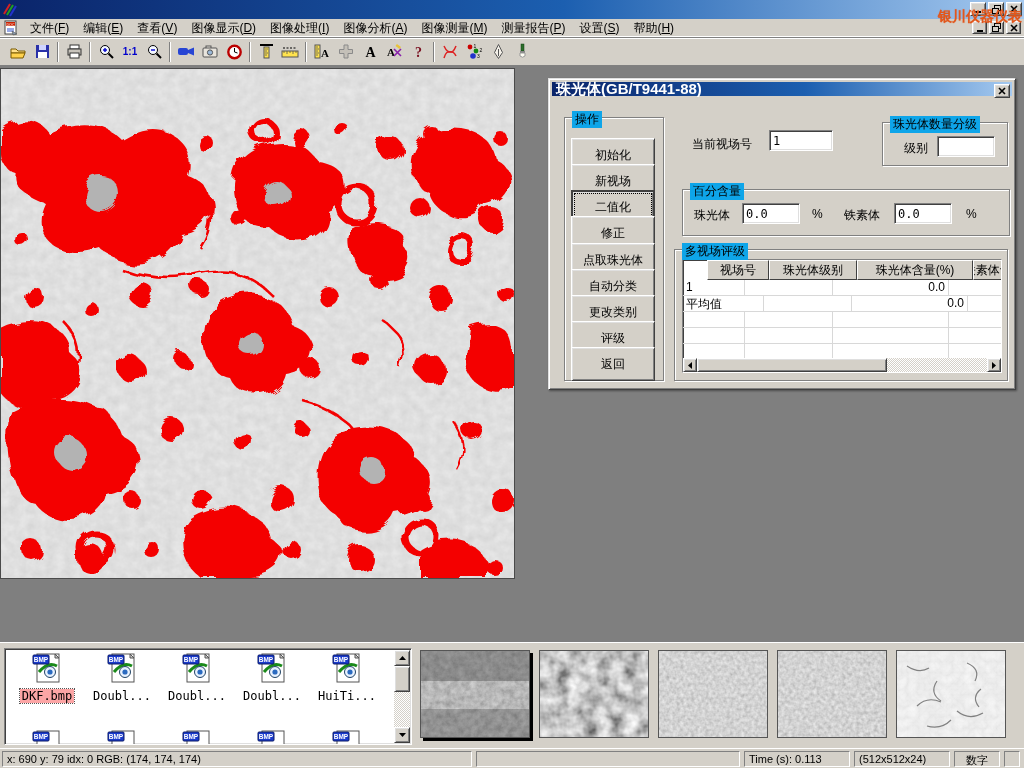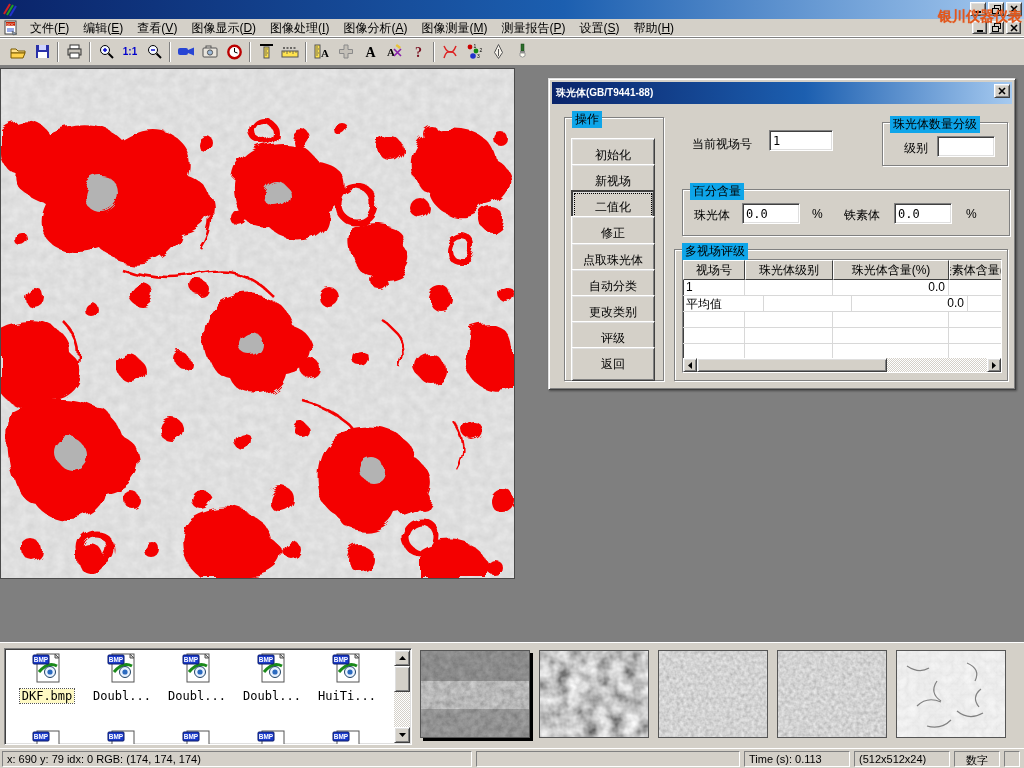--- a/index.html
+++ b/index.html
@@ -38,55 +38,55 @@
   .tsep { width:2px; height:20px; margin:0 3px; border-left:1px solid #808080; border-right:1px solid #ffffff; }
 
   
   .client { position:absolute; left:0; top:66px; width:1024px; height:576px; background:#7f7f7f; }
   .micro-image { position:absolute; left:0; top:2px; width:515px; height:511px; border:1px solid #4a4a4a; background:#b2b2b2; }
   .micro-image svg { display:block; }
 
   
   .dialog { position:absolute; left:548px; top:78px; width:468px; height:312px; background:#d4d0c8;
     border:1px solid; border-color:#dfdfdf #404040 #404040 #dfdfdf; box-shadow: inset 1px 1px 0 #ffffff, inset -1px -1px 0 #808080, 1px 1px 2px rgba(0,0,0,.4); }
-  .dlg-title { position:absolute; left:3px; top:3px; right:3px; height:22px;
+  .dlg-title { position:absolute; left:3px; top:3px; right:3px; height:14px;
     background:linear-gradient(to right,#0a246a,#1c5fb0 55%,#a6caf0); color:#fff; font-weight:bold;
-    display:flex; align-items:center; padding-left:4px; font-size:10px; }
+    display:flex; align-items:center; padding-left:4px; font-size:15px; }
   .dlg-close { position:absolute; right:2px; top:2px; width:16px; height:14px; display:flex; align-items:center; justify-content:center; }
   .dlg-body { position:absolute; left:3px; top:21px; right:3px; bottom:3px; }
   .group { position:absolute; }
   .group .gframe { position:absolute; left:0; right:0; top:6px; bottom:0; border:1px solid #808080;
      box-shadow: inset 1px 1px 0 #ffffff, 1px 1px 0 #ffffff; }
   .group .glabel { position:absolute; left:8px; top:0; background:#0ea5e9; padding:0 3px; z-index:2; }
   .opbtn { position:absolute; left:7px; width:84px; height:34px; display:flex; align-items:center; justify-content:center; font-size:12px; }
   .opbtn.focused { outline:1px dotted #000; outline-offset:-4px; border-color:#404040; box-shadow: inset 0 0 0 1px #404040, inset 2px 2px 0 #dfdfdf, inset -2px -2px 0 #808080; }
   .field-label { position:absolute; white-space:nowrap; }
   .field-input { position:absolute; height:21px; padding:2px 3px; font-size:12px; font-family:"DejaVu Sans Mono",monospace; }
 
   
   .mtable { position:absolute; left:8px; top:16px; width:320px; height:114px; background:#fff;
     border:1px solid; border-color:#808080 #fff #fff #808080; box-shadow: inset 1px 1px 0 #404040; overflow:hidden; }
-  .mhead { display:flex; height:20px; }
+  .mhead { display:flex; height:20px;margin-left:24px; }
   .mhc { background:#d4d0c8; border:1px solid; border-color:#ffffff #404040 #404040 #ffffff;
     display:flex; align-items:center; justify-content:center; font-size:12px; white-space:nowrap; overflow:hidden; flex-shrink:0; }
   .mrow { display:flex; height:16px; }
   .mc { border-right:1px solid #d8d8d8; border-bottom:1px solid #d8d8d8; font-size:12px; padding:0 3px; white-space:nowrap; overflow:hidden; flex-shrink:0; }
   .num { text-align:right; }
   .hscroll { position:absolute; left:0; right:0; bottom:0; height:14px; background:#d4d0c8; display:flex; }
   .sbtn { width:14px; height:14px; display:flex; align-items:center; justify-content:center; font-size:8px; color:#000; }
   .hthumb { width:190px; height:14px; }
   .htrack { flex:1; background:repeating-conic-gradient(#fff 0 25%, #d4d0c8 0 50%) 0 0/2px 2px; }
 
   
   .bottom { position:absolute; left:0; top:642px; width:1024px; height:106px; background:#d4d0c8;
     border-top:1px solid #ffffff; }
   .filelist { position:absolute; left:4px; top:5px; width:408px; height:97px; overflow:hidden; }
   .fitem { position:absolute; top:3px; width:72px; text-align:center; }
   .fname { display:inline-block; font-family:"DejaVu Sans Mono",monospace; font-size:12px; margin-top:2px; padding:0 2px; white-space:nowrap; }
-  .fname.sel { background:#fef9c3; outline:1px dotted #555; }
+  .fname.sel { background:#fca5a5; outline:1px dotted #555; }
   .vscroll { position:absolute; right:1px; top:1px; width:16px; bottom:1px; background:repeating-conic-gradient(#fff 0 25%, #d4d0c8 0 50%) 0 0/2px 2px; }
   .vbtn { position:absolute; left:0; width:16px; height:16px; display:flex; align-items:center; justify-content:center; font-size:8px; }
   .vthumb { position:absolute; left:0; top:16px; width:16px; height:26px; }
   .thumbrow { position:absolute; left:420px; top:7px; display:flex; gap:9px; }
   .thumb { width:110px; height:88px; border:1px solid #555; background:#999; }
   .thumb.sel { box-shadow:3px 3px 0 #000; }
   .thumb svg { display:block; }
 
   
   .statusbar { position:absolute; left:0; top:748px; width:1024px; height:20px; background:#d4d0c8;

